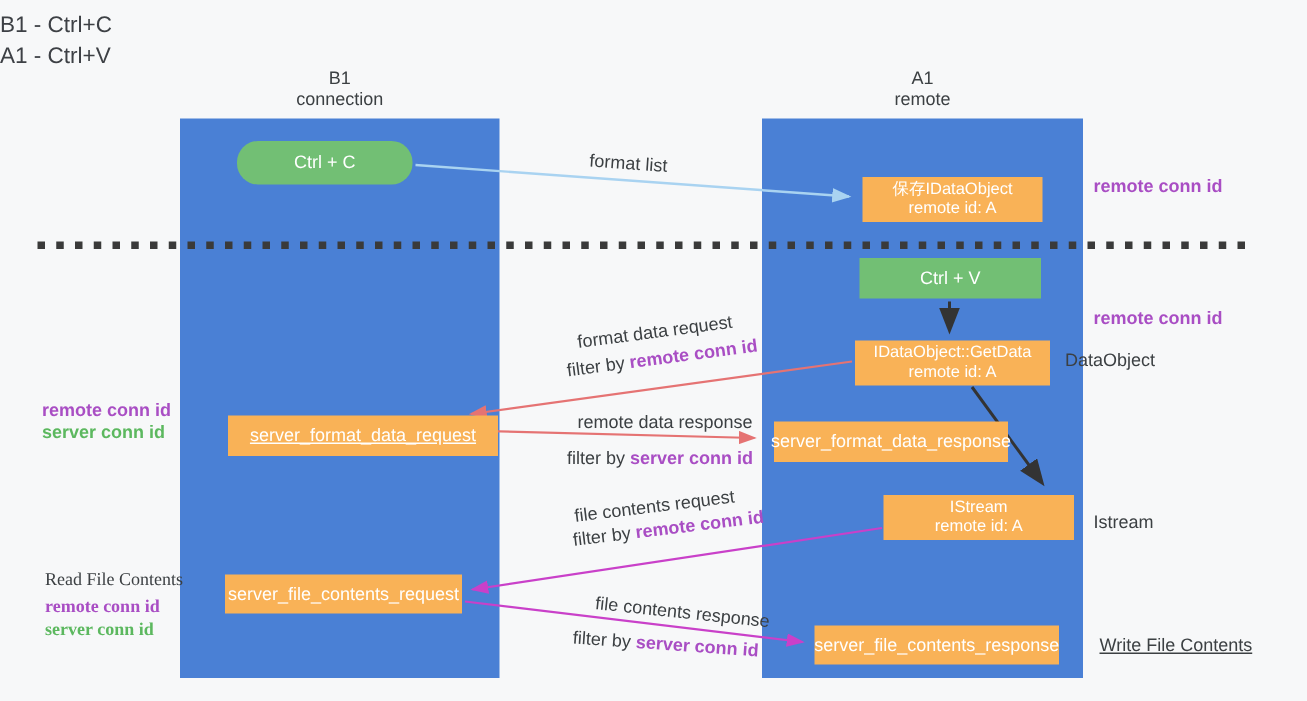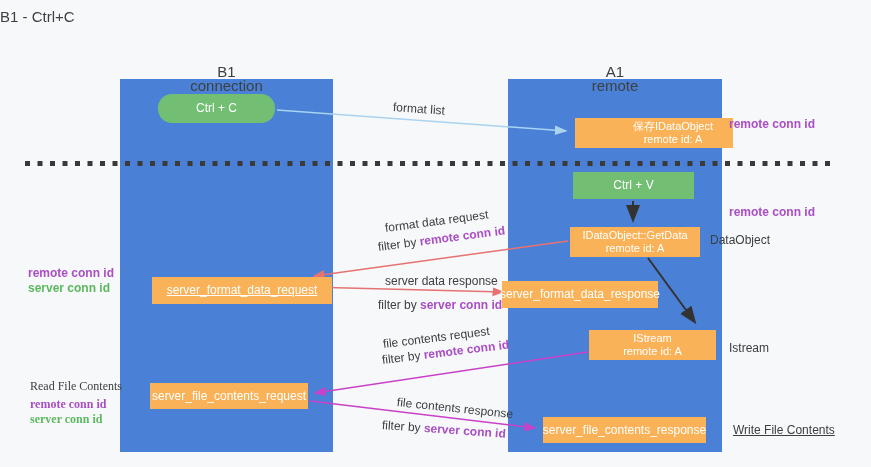--- a/index.html
+++ b/index.html
@@ -2,22 +2,22 @@
 <html><head>
 <meta charset="utf-8">
 <style>
   html,body{margin:0;padding:0;}
   body{background:#f7f8f9;font-family:"Liberation Sans","DejaVu Sans",sans-serif;}
   #stage{position:relative;width:871px;height:467px;background:#f7f8f9;overflow:hidden;}
 
   .title{position:absolute;left:0;right:0;top:6px;
          font-size:15px;line-height:21px;color:#3d4045;z-index:4;}
 
-  .lane-header{position:absolute;top:45px;text-align:center;font-size:15px;
-               line-height:14px;color:#3c4043;z-index:4;margin-top:20px;}
+  .lane-header{position:absolute;top:45px;text-align:center;font-size:12px;
+               line-height:14px;color:#3c4043;z-index:4;}
   .lane{position:absolute;top:79px;height:373px;background:#4a80d5;z-index:1;}
   #lane-left,#hdr-left{left:120px;width:213px;}
   #lane-right,#hdr-right{left:508px;width:214px;}
 
   svg.wires{position:absolute;left:0;top:0;z-index:2;pointer-events:none;}
 
   .node{position:absolute;display:flex;flex-direction:column;align-items:center;
         justify-content:center;color:#fff;text-align:center;z-index:3;
         font-size:12px;line-height:13px;}
   .green{background:#72bf74;}
@@ -30,20 +30,21 @@
   .greent{color:#5cb85f;font-weight:bold;}
   .rot{transform-origin:left center;}
 </style>
 </head>
 <body>
 
 <div id="stage">
 
   <div class="title">
     <div>B1 - Ctrl+C</div>
+    <div>A1 - Ctrl+V</div>
   </div>
 
   <div id="hdr-left" class="lane-header">
     <div>B1</div>
     <div>connection</div>
   </div>
   <div id="hdr-right" class="lane-header">
     <div>A1</div>
     <div>remote</div>
   </div>
@@ -74,39 +75,39 @@
     <line x1="568" y1="241" x2="314" y2="276" stroke="#e57373" stroke-width="1.5" marker-end="url(#m-red)"></line>
     <line x1="308" y1="287" x2="503" y2="292" stroke="#e57373" stroke-width="1.5" marker-end="url(#m-red)"></line>
     <line x1="588" y1="352" x2="315" y2="393" stroke="#c940c9" stroke-width="1.5" marker-end="url(#m-mag)"></line>
     <line x1="310" y1="401" x2="535" y2="428" stroke="#c940c9" stroke-width="1.5" marker-end="url(#m-mag)"></line>
   </svg>
 
   <div class="node green" style="left:158px;top:94px;width:117px;height:29px;border-radius:14px;">
     <span>Ctrl + C</span>
   </div>
 
-  <div class="node orange two-line" style="left:575px;top:118px;width:120px;height:30px;padding-left:38px;">
+  <div class="node orange two-line" style="left:575px;top:118px;width:120px;height:30px;">
     <span>保存IDataObject</span>
     <span>remote id: A</span>
   </div>
 
   <div class="node green" style="left:573px;top:172px;width:121px;height:27px;">
     <span>Ctrl + V</span>
   </div>
 
   <div class="node orange two-line" style="left:570px;top:227px;width:130px;height:30px;">
     <span>IDataObject::GetData</span>
     <span>remote id: A</span>
   </div>
 
   <div class="node orange" style="left:152px;top:277px;width:180px;height:27px;text-decoration:underline;">
     <span>server_format_data_request</span>
   </div>
 
-  <div class="node orange" style="left:502px;top:281px;width:156px;height:27px;">
+  <div class="node orange" style="left:516px;top:281px;width:156px;height:27px;">
     <span>server_format_data_response</span>
   </div>
 
   <div class="node orange two-line" style="left:589px;top:330px;width:127px;height:30px;">
     <span>IStream</span>
     <span>remote id: A</span>
   </div>
 
   <div class="node orange" style="left:150px;top:383px;width:158px;height:26px;">
     <span>server_file_contents_request</span>
@@ -132,21 +133,21 @@
     <div class="greent">server conn id</div>
   </div>
 
   <div class="lbl dark rot" style="left:393px;top:100px;transform:rotate(4deg);">format list</div>
 
   <div class="lbl dark rot" style="left:385px;top:221px;transform:rotate(-7.5deg);">format data request</div>
   <div class="lbl rot" style="left:378px;top:240px;transform:rotate(-7.5deg);">
     <span class="dark">filter by </span><span class="purple">remote conn id</span>
   </div>
 
-  <div class="lbl dark" style="left:385px;top:274px;">server data response</div>
+  <div class="lbl dark" style="left:385px;top:274px;">remote data response</div>
   <div class="lbl" style="left:378px;top:298px;">
     <span class="dark">filter by </span><span class="purple">server conn id</span>
   </div>
 
   <div class="lbl dark rot" style="left:383px;top:337px;transform:rotate(-7deg);">file contents request</div>
   <div class="lbl rot" style="left:382px;top:353px;transform:rotate(-7deg);">
     <span class="dark">filter by </span><span class="purple">remote conn id</span>
   </div>
 
   <div class="lbl dark rot" style="left:397px;top:395px;transform:rotate(6deg);">file contents response</div>

